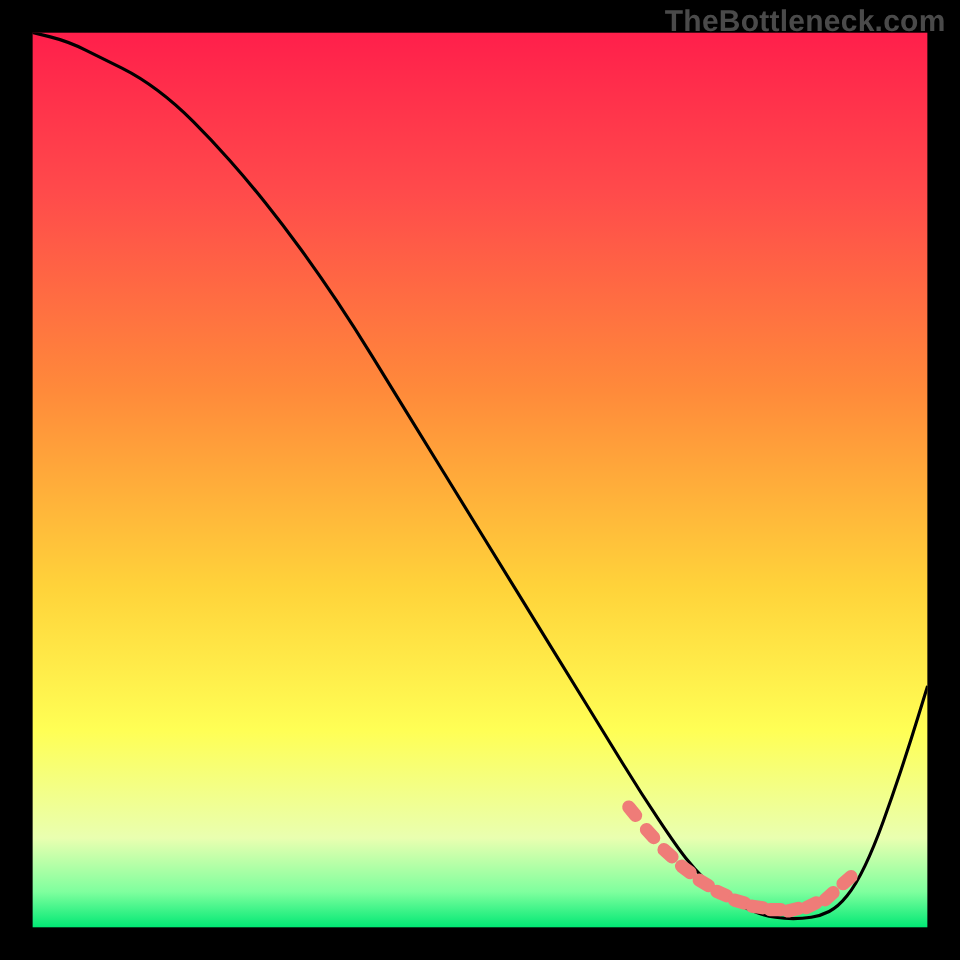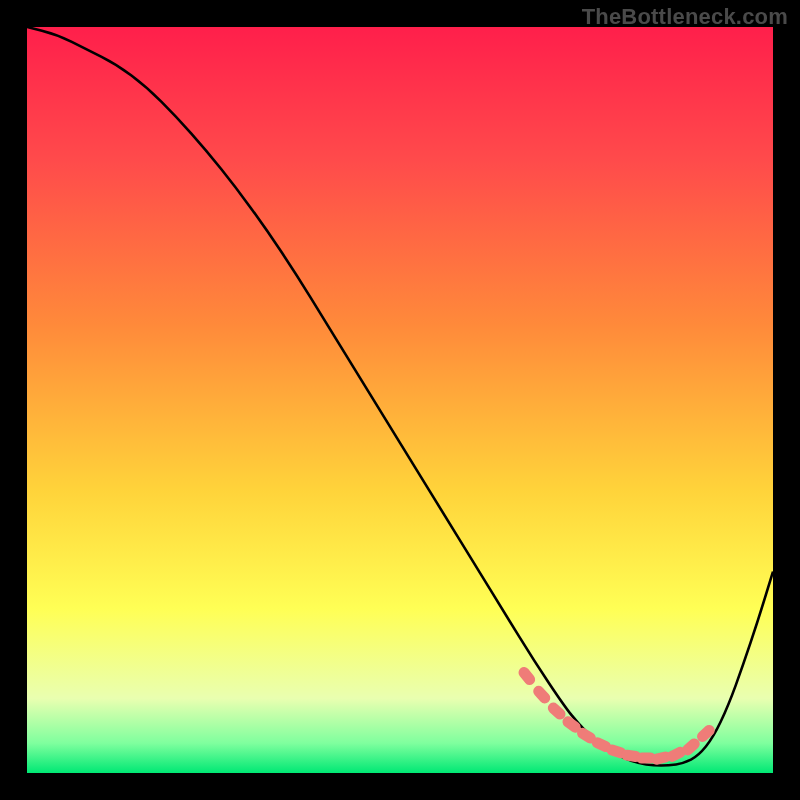--- a/index.html
+++ b/index.html
@@ -17,21 +17,21 @@
     top: 27px;
     width: 746px;
     height: 746px;
     background: #000;
   }
   .watermark {
     position: absolute;
     top: 4px;
     right: 12px;
     color: #4a4a4a;
-    font-size: 22px;
+    font-size: 25px;
     font-weight: 600;
     letter-spacing: 0.2px;
     z-index: 10;
   }
   svg {
     display: block;
   }
 </style>
 </head>
 <body>

